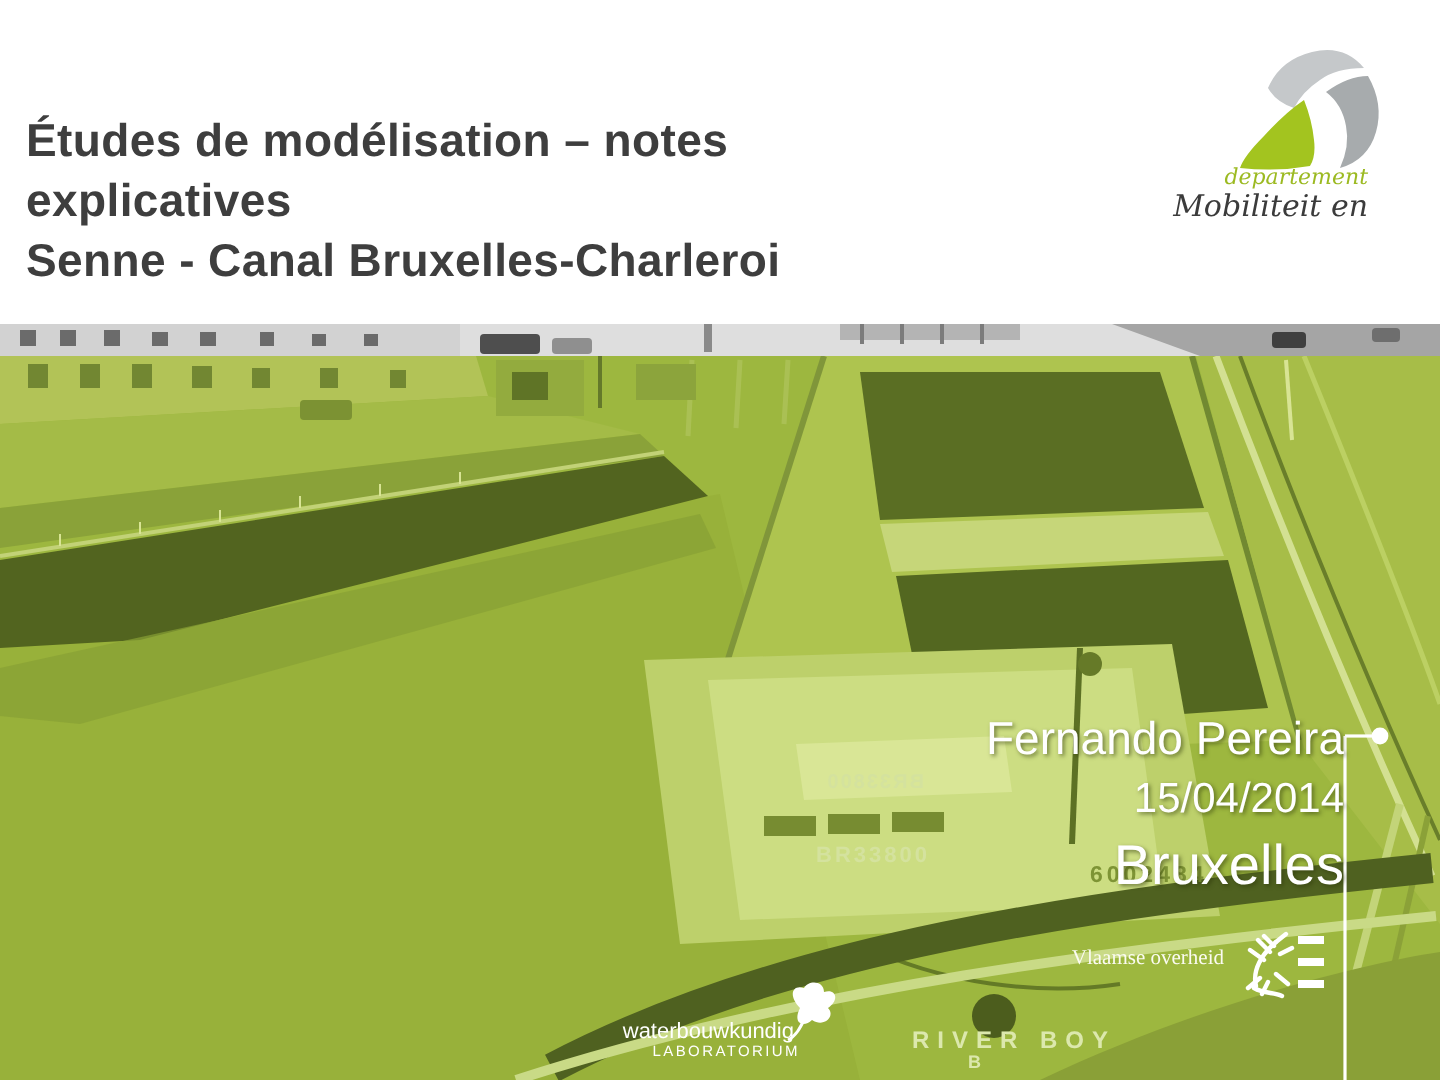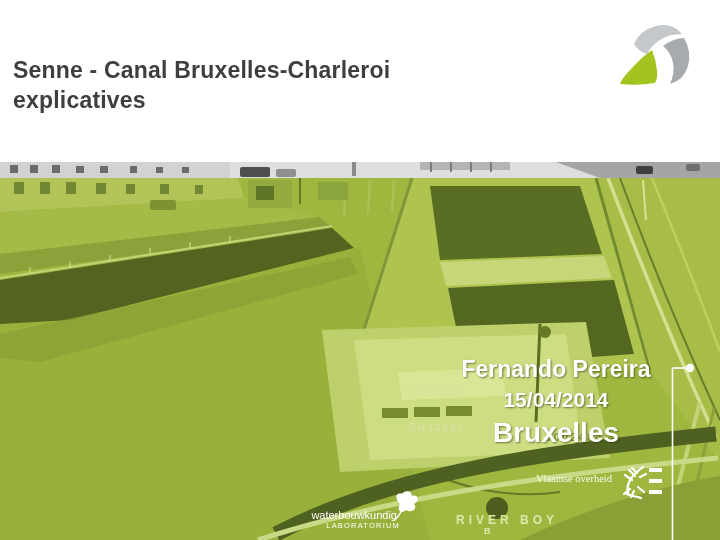--- a/index.html
+++ b/index.html
@@ -20,50 +20,56 @@
   .mow-text{
     position:absolute;right:6px;top:62px;width:184px;text-align:right;
     font-family:"DejaVu Serif",serif;font-style:italic;
   }
   .mow-dep{font-size:11px;color:#9cba22;line-height:13px;}
   .mow-name{font-size:15px;color:#3b3b3b;line-height:16.5px;}
   
   .photo{position:absolute;left:0;top:162px;width:720px;height:378px;}
   
   .caption{
-    position:absolute;left:440px;top:356px;width:232px;text-align:center;
-    color:#ffffff;font-weight:bold;
+    position:absolute;left:440px;top:356px;width:232px;text-align:right;
+    color:#ffffff;font-weight:normal;
     text-shadow:1px 1px 2px rgba(45,55,10,.6);
   }
   .caption .author{font-size:23px;line-height:26px;margin-bottom:6px;}
   .caption .date{font-size:21px;line-height:24px;margin-bottom:9px;}
   .caption .city{font-size:28px;line-height:24px;}
   
   text{font-family:"Liberation Sans",sans-serif;}
   .serif-text{font-family:"Liberation Serif",serif;}
 </style>
 </head>
 <body>
 
 <div class="slide">
 
   <div class="title-block">
+    <span>Études de modélisation – notes</span>
+    <span>explicatives</span>
     <span>Senne - Canal Bruxelles-Charleroi</span>
-    <span>explicatives</span>
   </div>
 
   <div class="mow-logo">
     <svg class="pinwheel" width="76" height="68" viewBox="0 0 76 68">
 
       <path d="M 16,22 Q 22,8 38,4 Q 54,0 64,12 Q 50,12 42,18 Q 33,24 29,32 Q 20,29 16,22 Z" fill="#c5c8ca"></path>
 
       <path d="M 66,16 Q 74,30 70,44 Q 66,58 52,62 Q 57,51 55,41 Q 53,30 45,24 Q 56,16 66,16 Z" fill="#a7abad"></path>
 
       <path d="M 34,28 Q 38,38 39,48 Q 40,56 37,61 Q 20,64 2,62 Q 4,56 14,46 Q 25,34 34,28 Z" fill="#a3c41f"></path>
     </svg>
+    <div class="mow-text">
+      <div class="mow-dep">departement</div>
+      <div class="mow-name">Mobiliteit en</div>
+      <div class="mow-name"></div>
+    </div>
   </div>
 
   <svg class="photo" viewBox="0 0 720 378" width="720" height="378">
 
     <rect width="720" height="378" fill="#9db73f"></rect>
     <polygon points="0,150 360,85 430,378 0,378" fill="#98b13a"></polygon>
 
     <g stroke="#b6c966" stroke-width="2.5" opacity="0.55">
       <line x1="346" y1="18" x2="344" y2="56"></line>
         <line x1="370" y1="18" x2="368" y2="52"></line>

